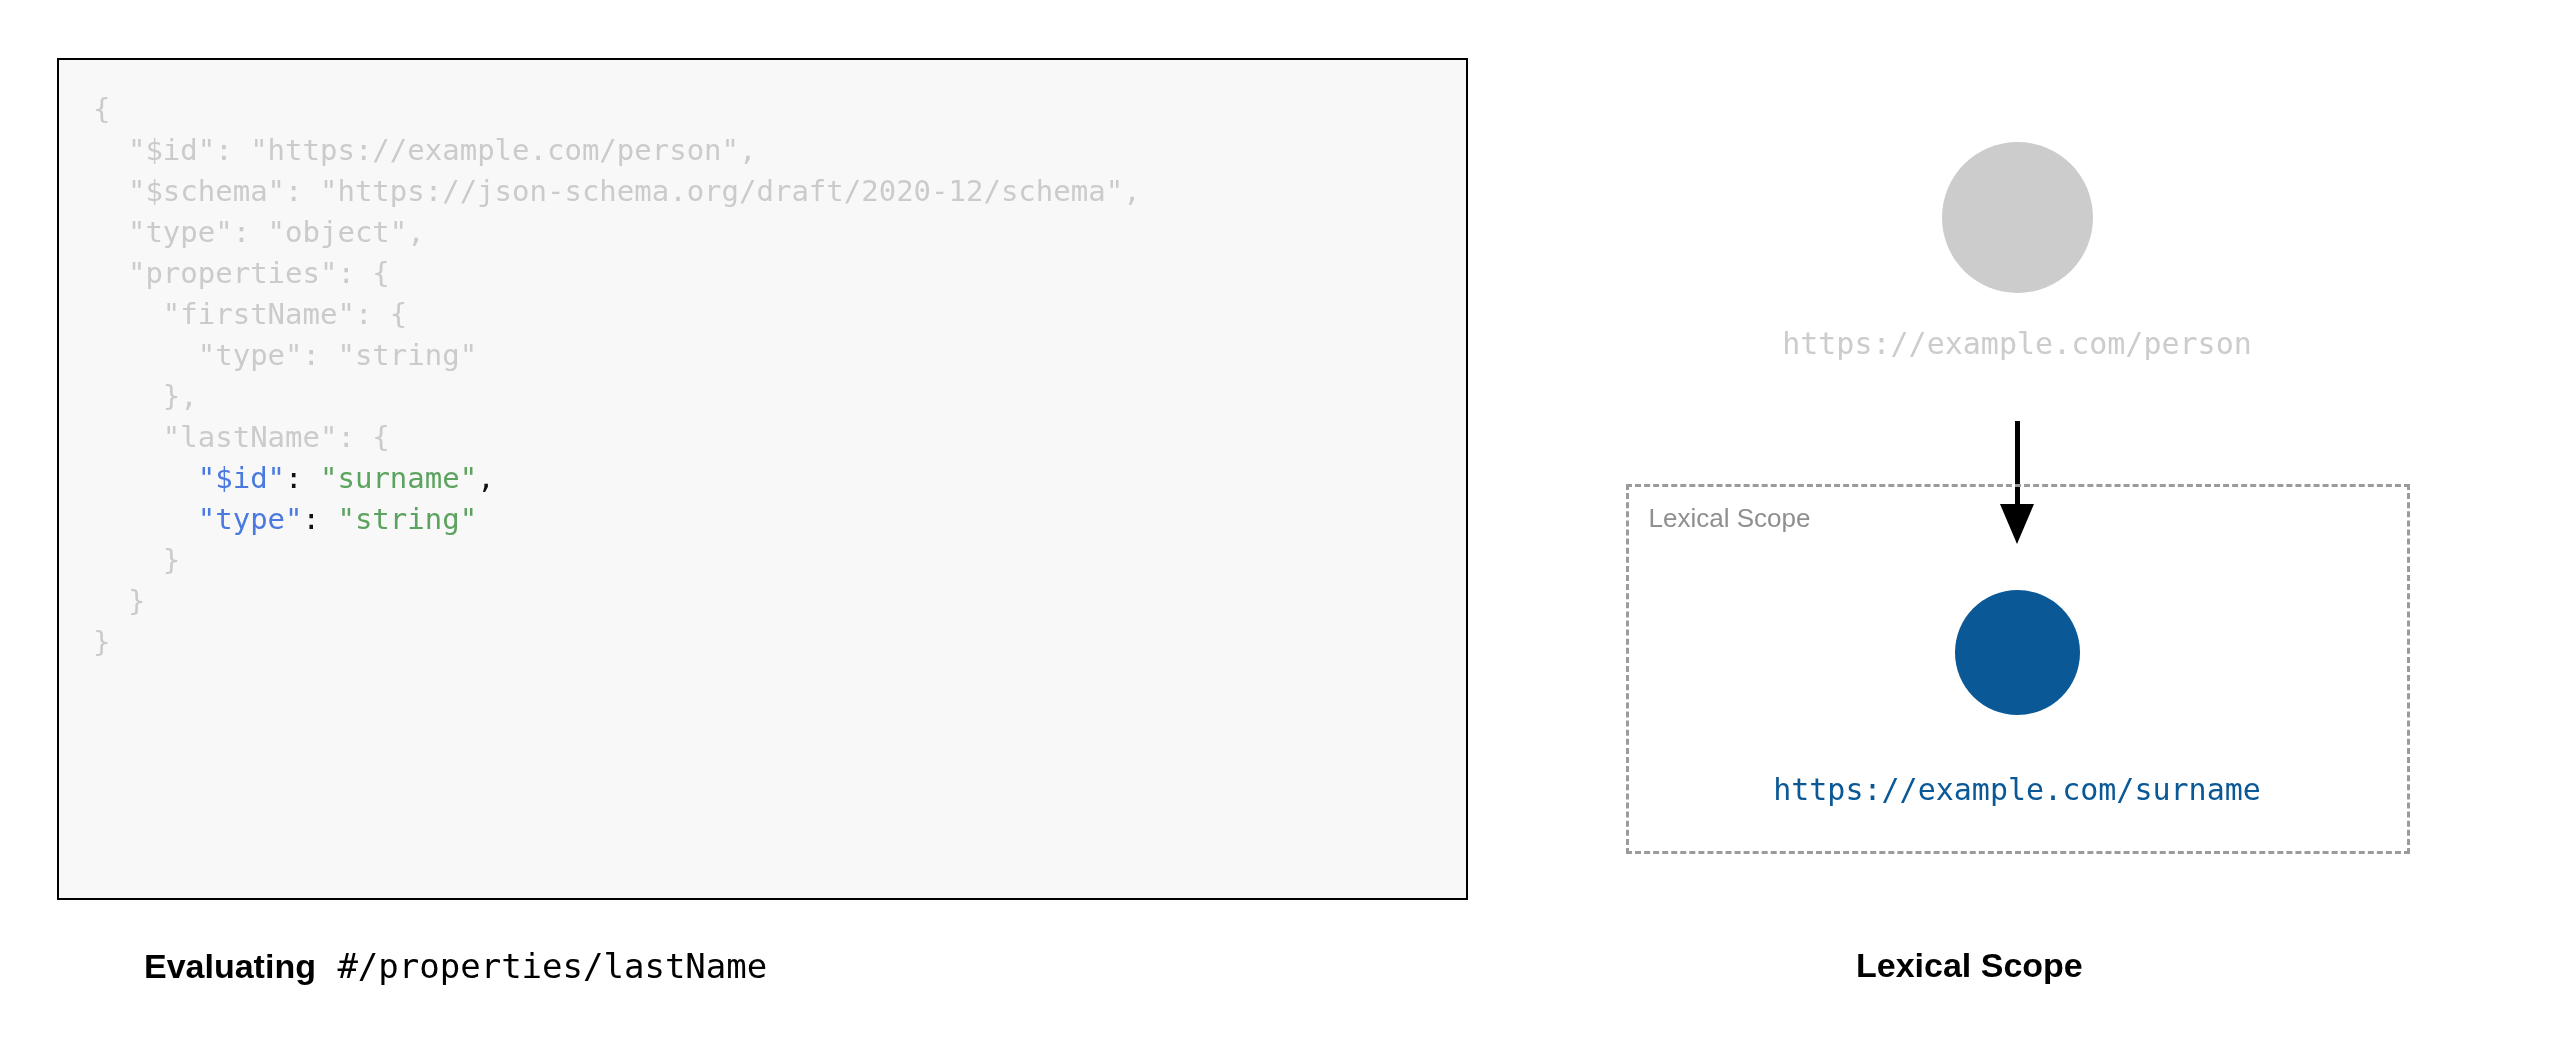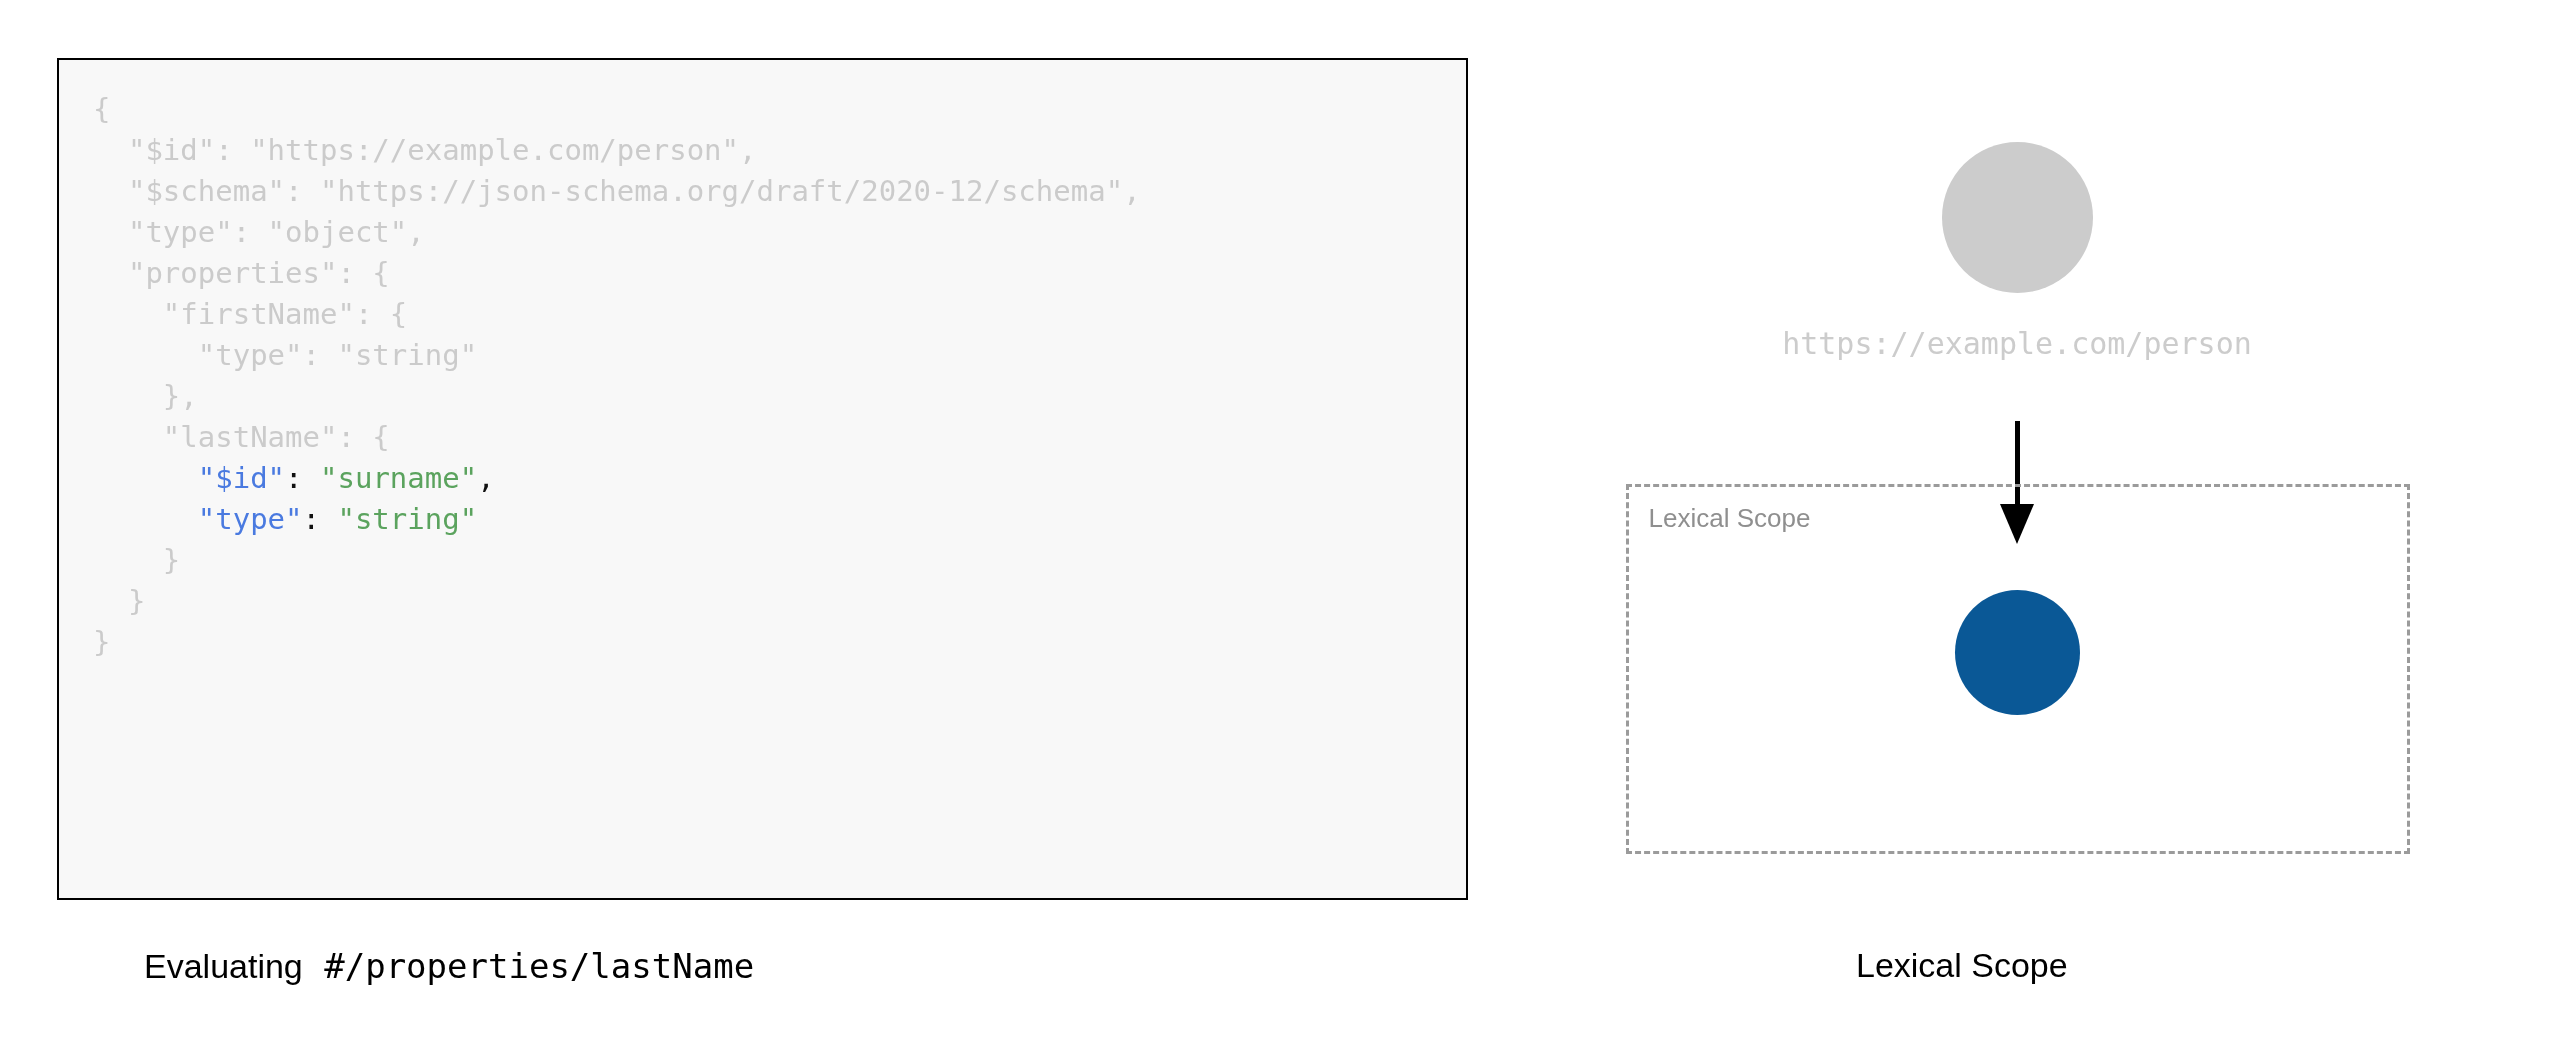--- a/index.html
+++ b/index.html
@@ -56,21 +56,21 @@
 
   
   .caption {
     position: absolute;
     font-size: 34px;
     color: #000000;
     white-space: nowrap;
   }
   .caption .cap-strong {
     font-family: "Liberation Sans", sans-serif;
-    font-weight: normal;
+    font-weight: bold;
   }
   .caption .cap-mono {
     font-family: "DejaVu Sans Mono", "Liberation Mono", monospace;
     font-weight: normal;
     margin-left: 12px;
   }
 
   #caption-left  { left: 144px;  top: 946px; }
   #caption-right { left: 1856px; top: 946px; }
 
@@ -169,20 +169,21 @@
     <div class="arrow">
       <div class="shaft"></div>
       <div class="head"></div>
     </div>
 
     <div class="scope-box">
       <div class="scope-box-label">Lexical Scope</div>
     </div>
 
     <div class="node-circle inner"></div>
+    <div class="node-label inner">https://example.com/surname</div>
   </div>
 
   <div class="caption" id="caption-right">
     <span class="cap-strong">Lexical Scope</span>
   </div>
 
 </div>
 
 
 </body></html>

